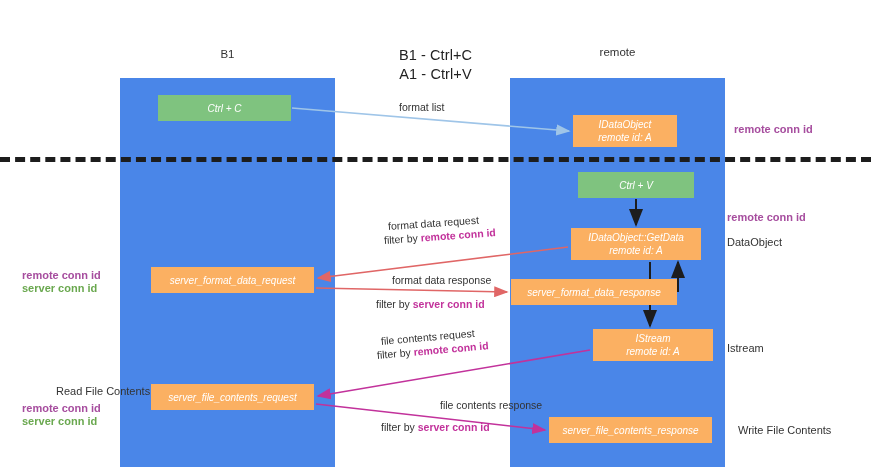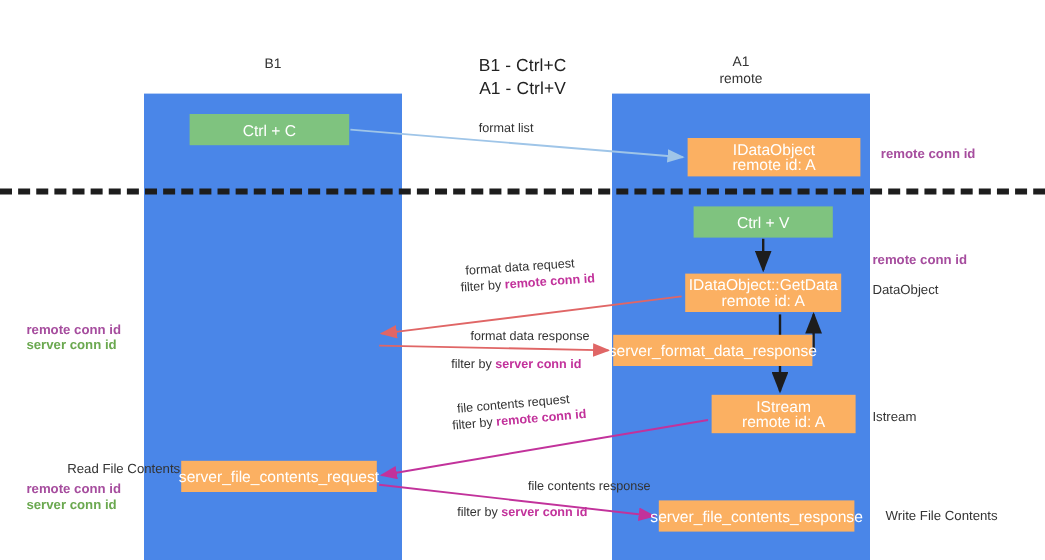--- a/index.html
+++ b/index.html
@@ -69,34 +69,35 @@
   }
 
   
   .node {
     position: absolute;
     box-sizing: border-box;
     display: flex;
     flex-direction: column;
     align-items: center;
     justify-content: center;
-    font-size: 13px;
+    font-size: 10px;
     color: #ffffff;
     line-height: 13px;
     text-align: center;
     padding: 2px 4px;
+    font-style: italic;
   }
   .node.green { background: #7fc37f; }
   .node.orange { background: #fbb champagne; }
   .node.orange { background: #fbb062; }
   .node .l1 { display: block; }
   .node .l2 { display: block; }
 
   #node-ctrlc      { left: 158px; top: 95px;  width: 133px; height: 26px; }
-  #node-idataobject{ left: 573px; top: 115px; width: 144px; height: 32px; }
+  #node-idataobject{ left: 573px; top: 115px; width: 104px; height: 32px; }
   #node-ctrlv      { left: 578px; top: 172px; width: 116px; height: 26px; }
   #node-getdata    { left: 571px; top: 228px; width: 130px; height: 32px; }
   #node-sfdreq     { left: 151px; top: 267px; width: 163px; height: 26px; }
   #node-sfdresp    { left: 511px; top: 279px; width: 166px; height: 26px; }
   #node-istream    { left: 593px; top: 329px; width: 120px; height: 32px; }
   #node-sfcreq     { left: 151px; top: 384px; width: 163px; height: 26px; }
   #node-sfcresp    { left: 549px; top: 417px; width: 163px; height: 26px; }
 
   
   .side-label {
@@ -160,21 +161,20 @@
 
   <div id="title">
     <span class="line">B1 - Ctrl+C</span>
     <span class="line">A1 - Ctrl+V</span>
   </div>
 
   <div id="head-b1" class="col-head">
     <span class="hl1">B1</span>
   </div>
   <div id="head-a1" class="col-head">
-    <span class="hl1">A1</span>
     <span class="hl2">remote</span>
   </div>
 
   <div id="lane-b1" class="lane"></div>
   <div id="lane-a1" class="lane"></div>
 
   <div id="divider"></div>
 
   <svg id="arrows" viewBox="0 0 871 467" xmlns="http://www.w3.org/2000/svg">
     <defs>
@@ -221,20 +221,23 @@
 
   <div id="node-ctrlv" class="node green">
     <span class="l1">Ctrl + V</span>
   </div>
 
   <div id="node-getdata" class="node orange">
     <span class="l1">IDataObject::GetData</span>
     <span class="l2">remote id: A</span>
   </div>
 
+  <div id="node-sfdreq" class="node orange">
+    <span class="l1">server_format_data_request</span>
+  </div>
 
   <div id="node-sfdresp" class="node orange">
     <span class="l1">server_format_data_response</span>
   </div>
 
   <div id="node-istream" class="node orange">
     <span class="l1">IStream</span>
     <span class="l2">remote id: A</span>
   </div>
 

